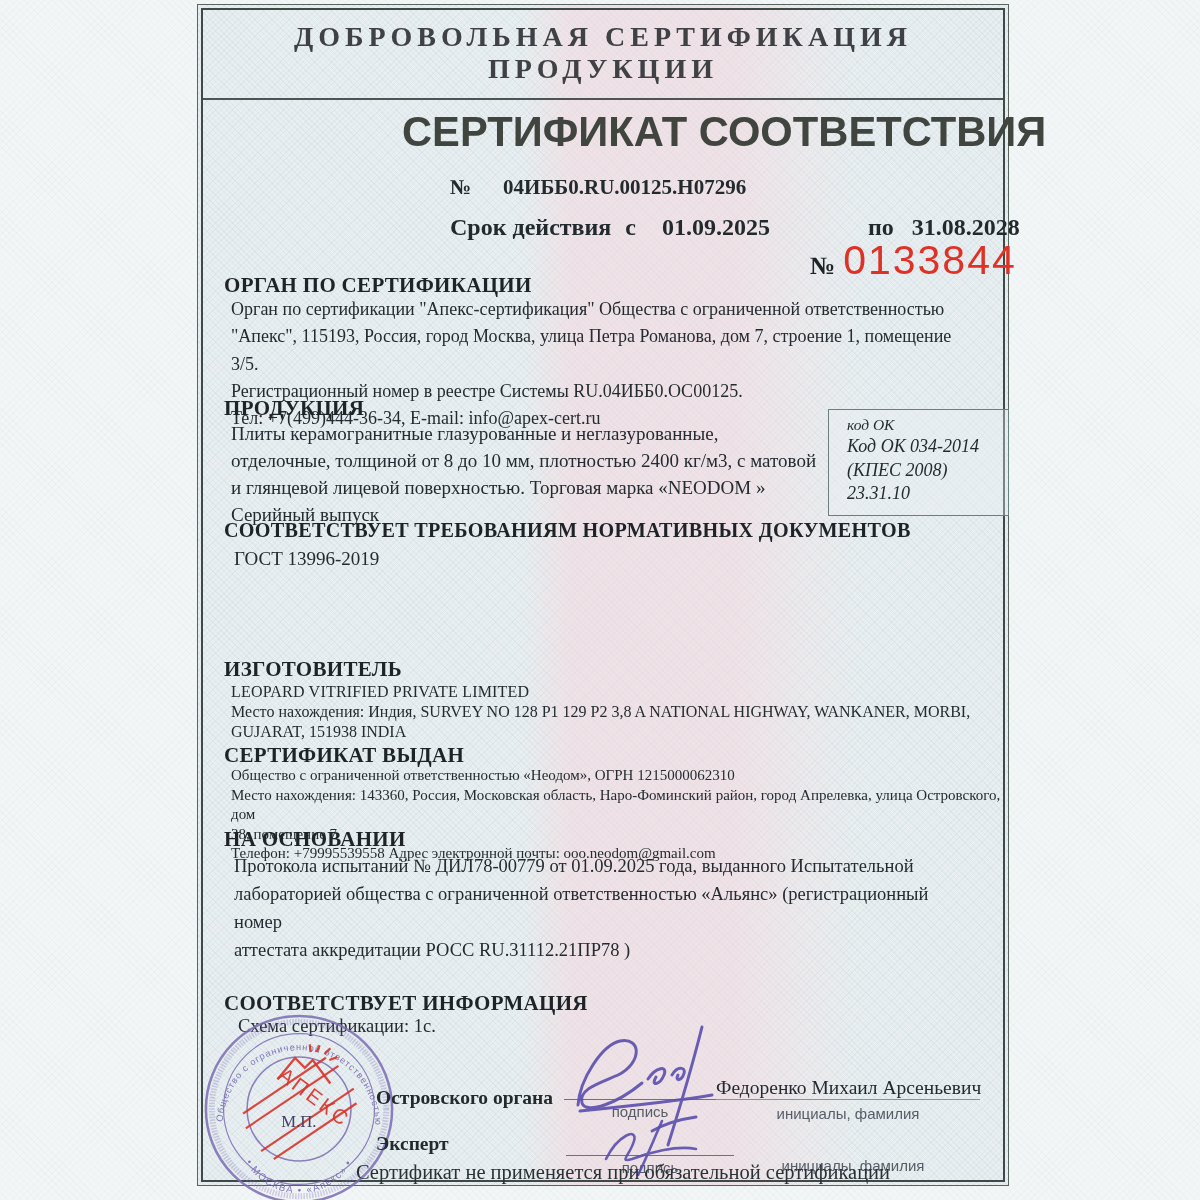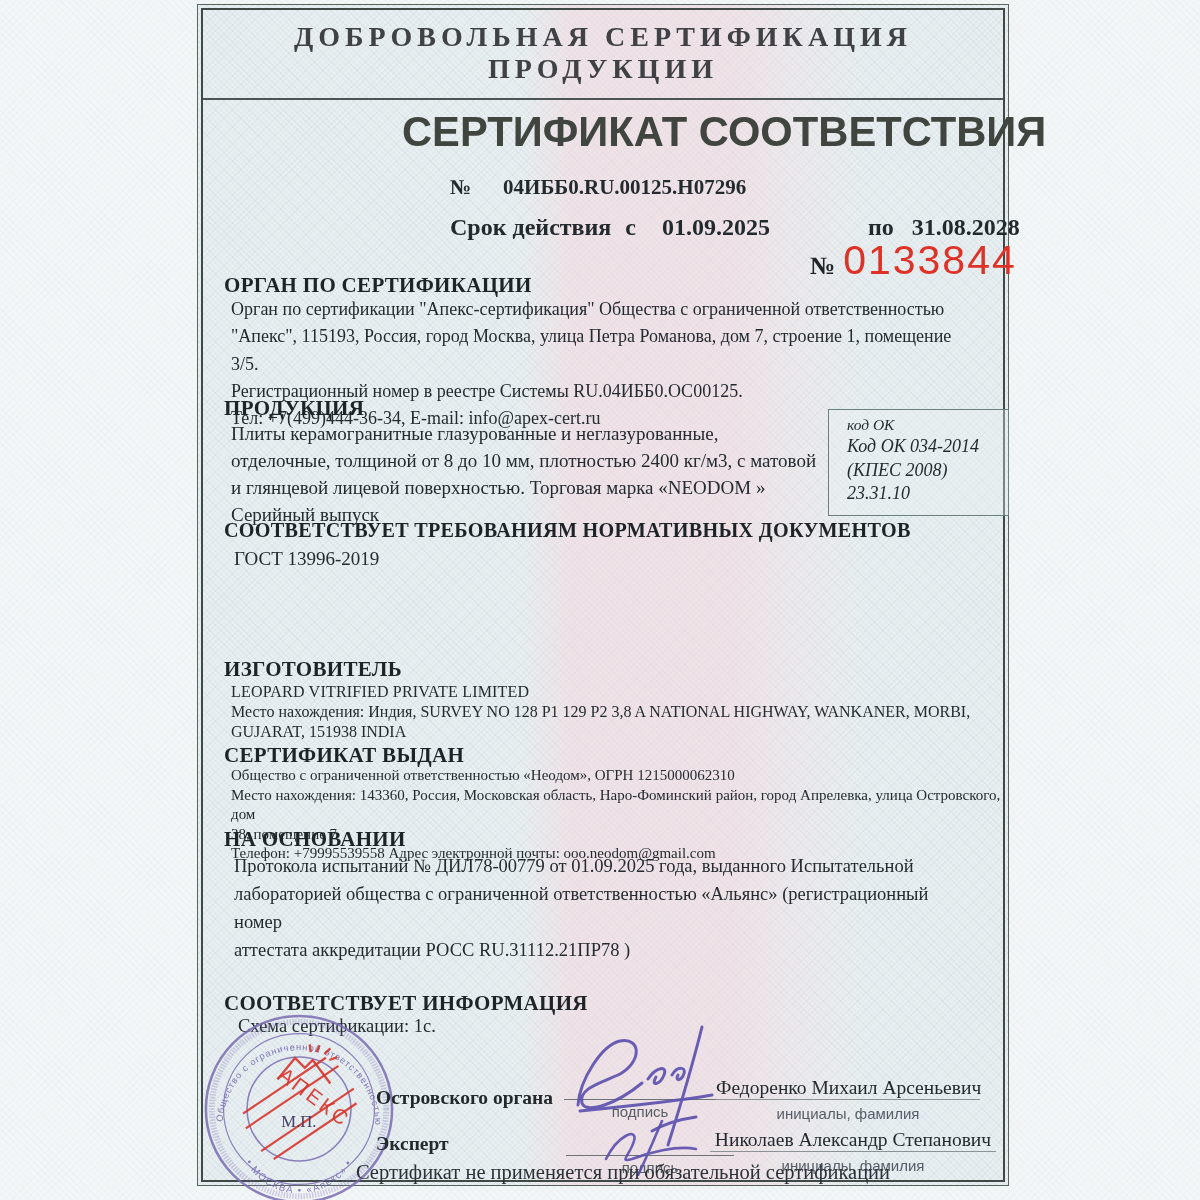--- a/index.html
+++ b/index.html
@@ -199,21 +199,20 @@
 
     <div class="abs sig-role role-1">Островского органа</div>
     <div class="abs sig-line line-1"></div>
     <div class="abs cap cap-sign-1">подпись</div>
     <div class="abs name-u name-1">Федоренко Михаил Арсеньевич</div>
     <div class="abs cap cap-name-1">инициалы, фамилия</div>
 
     <div class="abs sig-role role-2">Эксперт</div>
     <div class="abs sig-line line-2"></div>
     <div class="abs cap cap-sign-2">подпись</div>
-    <div class="abs name-u name-2">Николаев Александр Степанович</div>
     <div class="abs cap cap-name-2">инициалы, фамилия</div>
 
     <svg class="abs sig-svg" style="left:358px; top:1014px;" width="190" height="130" viewBox="0 0 190 130">
       <g stroke="#5b4fae" stroke-width="3" fill="none" stroke-linecap="round" opacity="0.9">
         <path d="M22,86 C24,60 46,26 64,22 C86,18 86,44 62,56 C44,64 22,70 26,84 C30,96 62,84 86,64"></path>
         <path d="M92,60 C100,48 112,46 108,56 C104,66 94,68 100,58"></path>
         <path d="M116,56 C122,46 132,48 127,57 C124,62 119,62 122,56"></path>
         <path d="M146,8 C136,48 124,88 112,126"></path>
         <path d="M24,92 C64,88 122,82 156,76"></path>
         <path d="M96,112 C110,104 126,100 140,98"></path>

